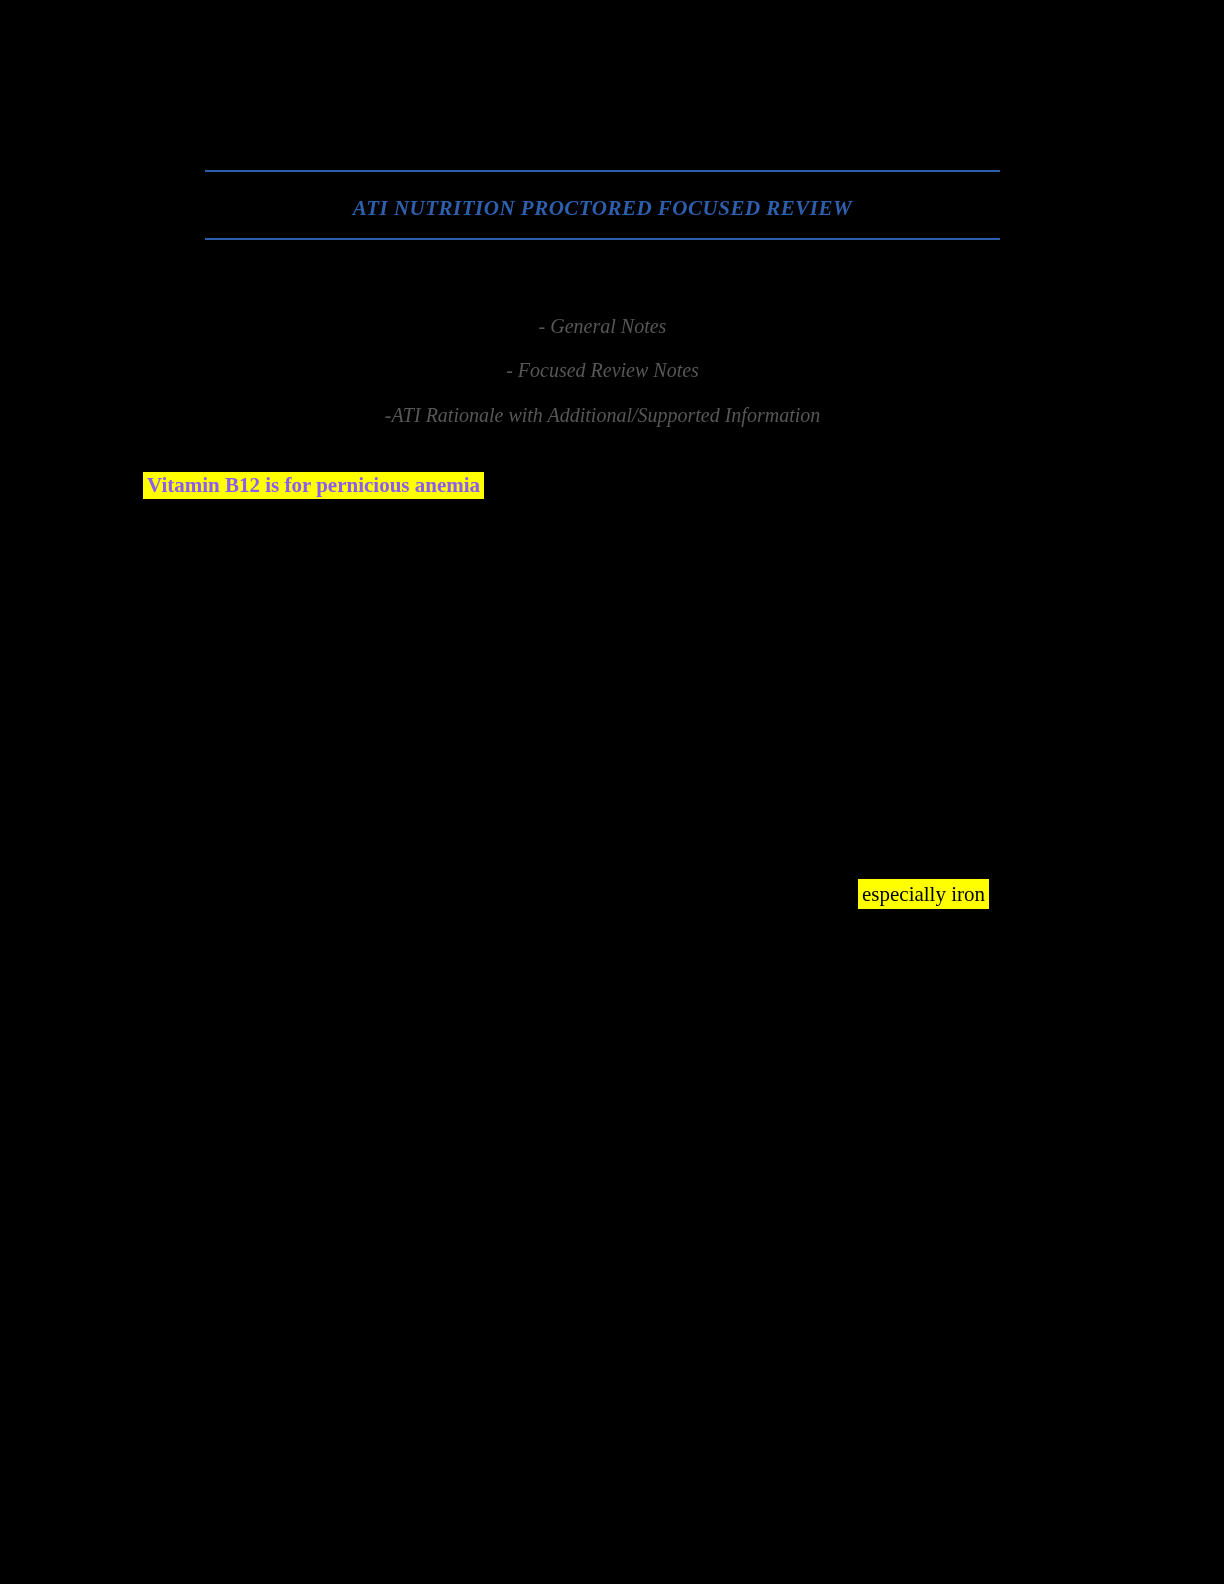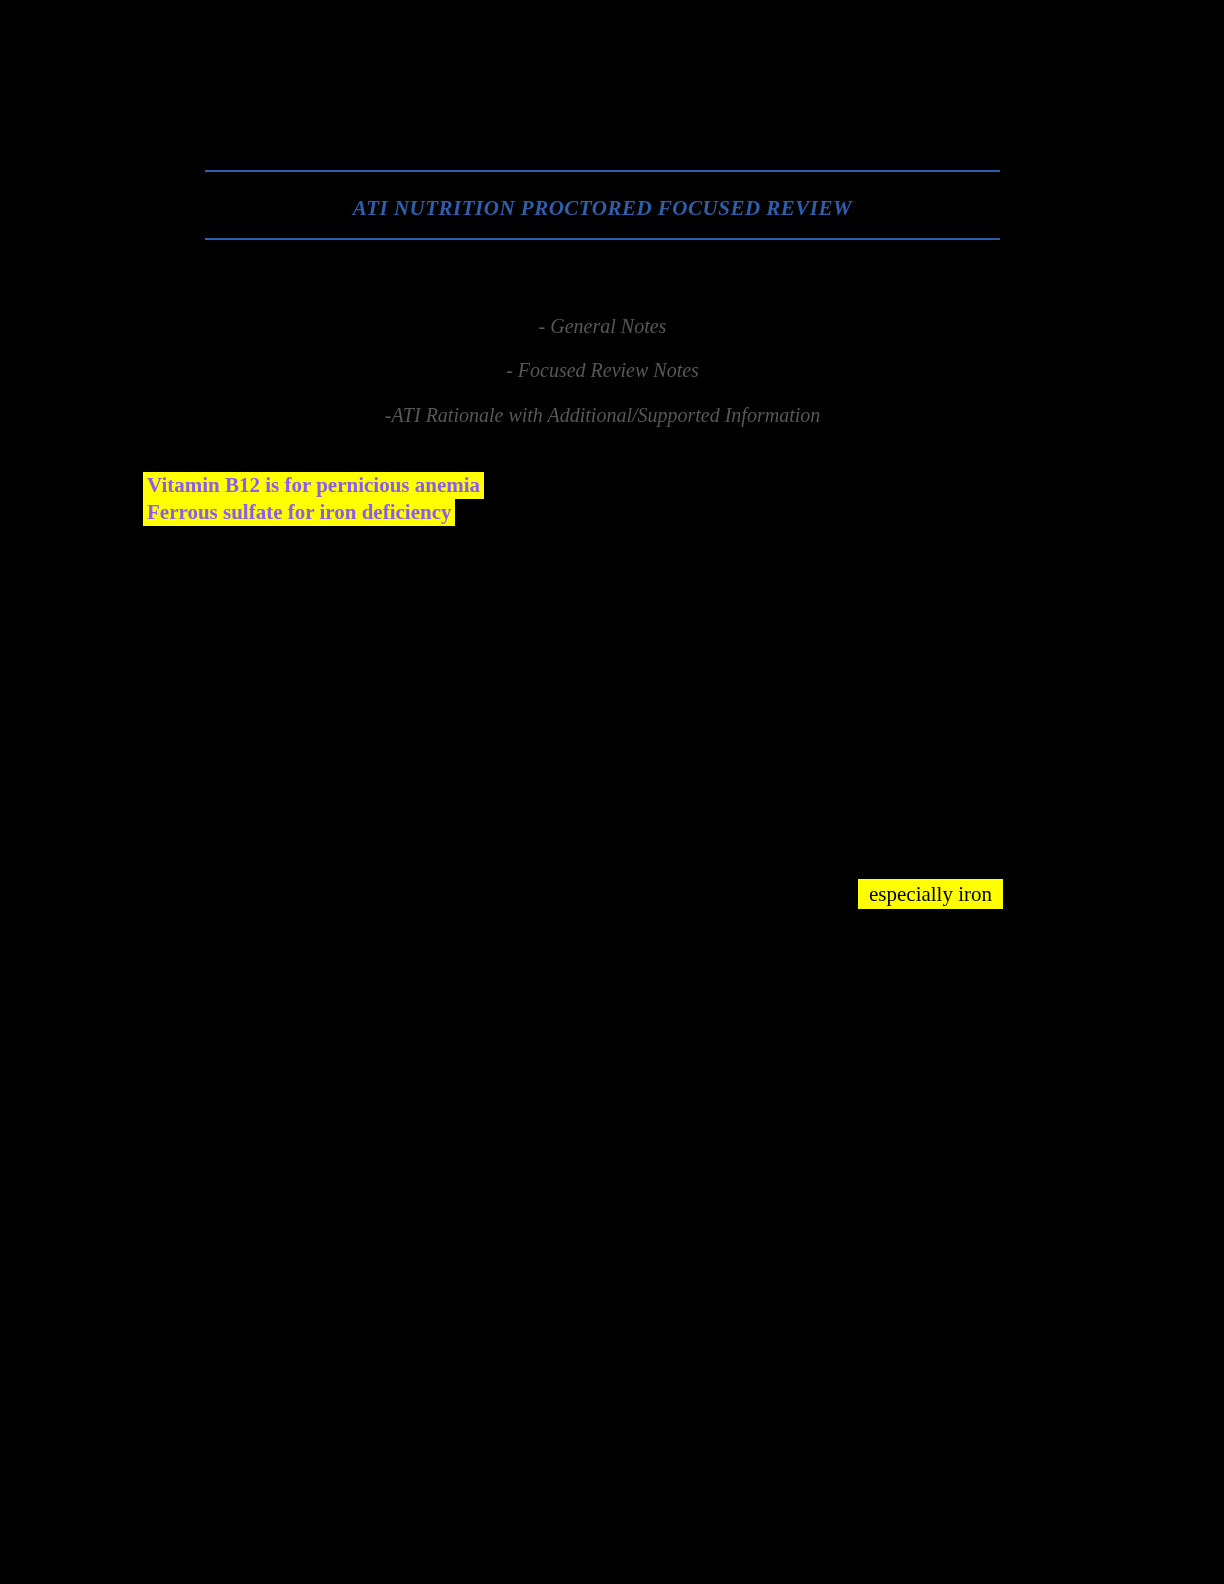--- a/index.html
+++ b/index.html
@@ -68,21 +68,21 @@
   }
   .inline-highlight {
     position: absolute;
     left: 858px;
     top: 879px;
     display: inline-block;
     background: #ffff00;
     color: #000000;
     font-size: 21px;
     line-height: 30px;
-    padding: 0 11px;
+    padding: 0 4px;
     white-space: nowrap;
   }
 </style>
 </head>
 <body>
 
 <div class="page">
 
   <div class="rule rule-top"></div>
 
@@ -91,18 +91,17 @@
   <div class="rule rule-bottom"></div>
 
   <div class="note-line note-1">- General Notes</div>
 
   <div class="note-line note-3">-ATI Rationale with Additional/Supported Information</div>
 
   <div class="note-line note-2">- Focused Review Notes</div>
 
   <div class="highlight-block">
     <span class="highlight-line">Vitamin B12 is for pernicious anemia</span>
-    <span class="highlight-line">Ferrous sulfate for iron deficiency</span>
   </div>
 
   <span class="inline-highlight">especially iron</span>
 
 </div>
 
 </body></html>

